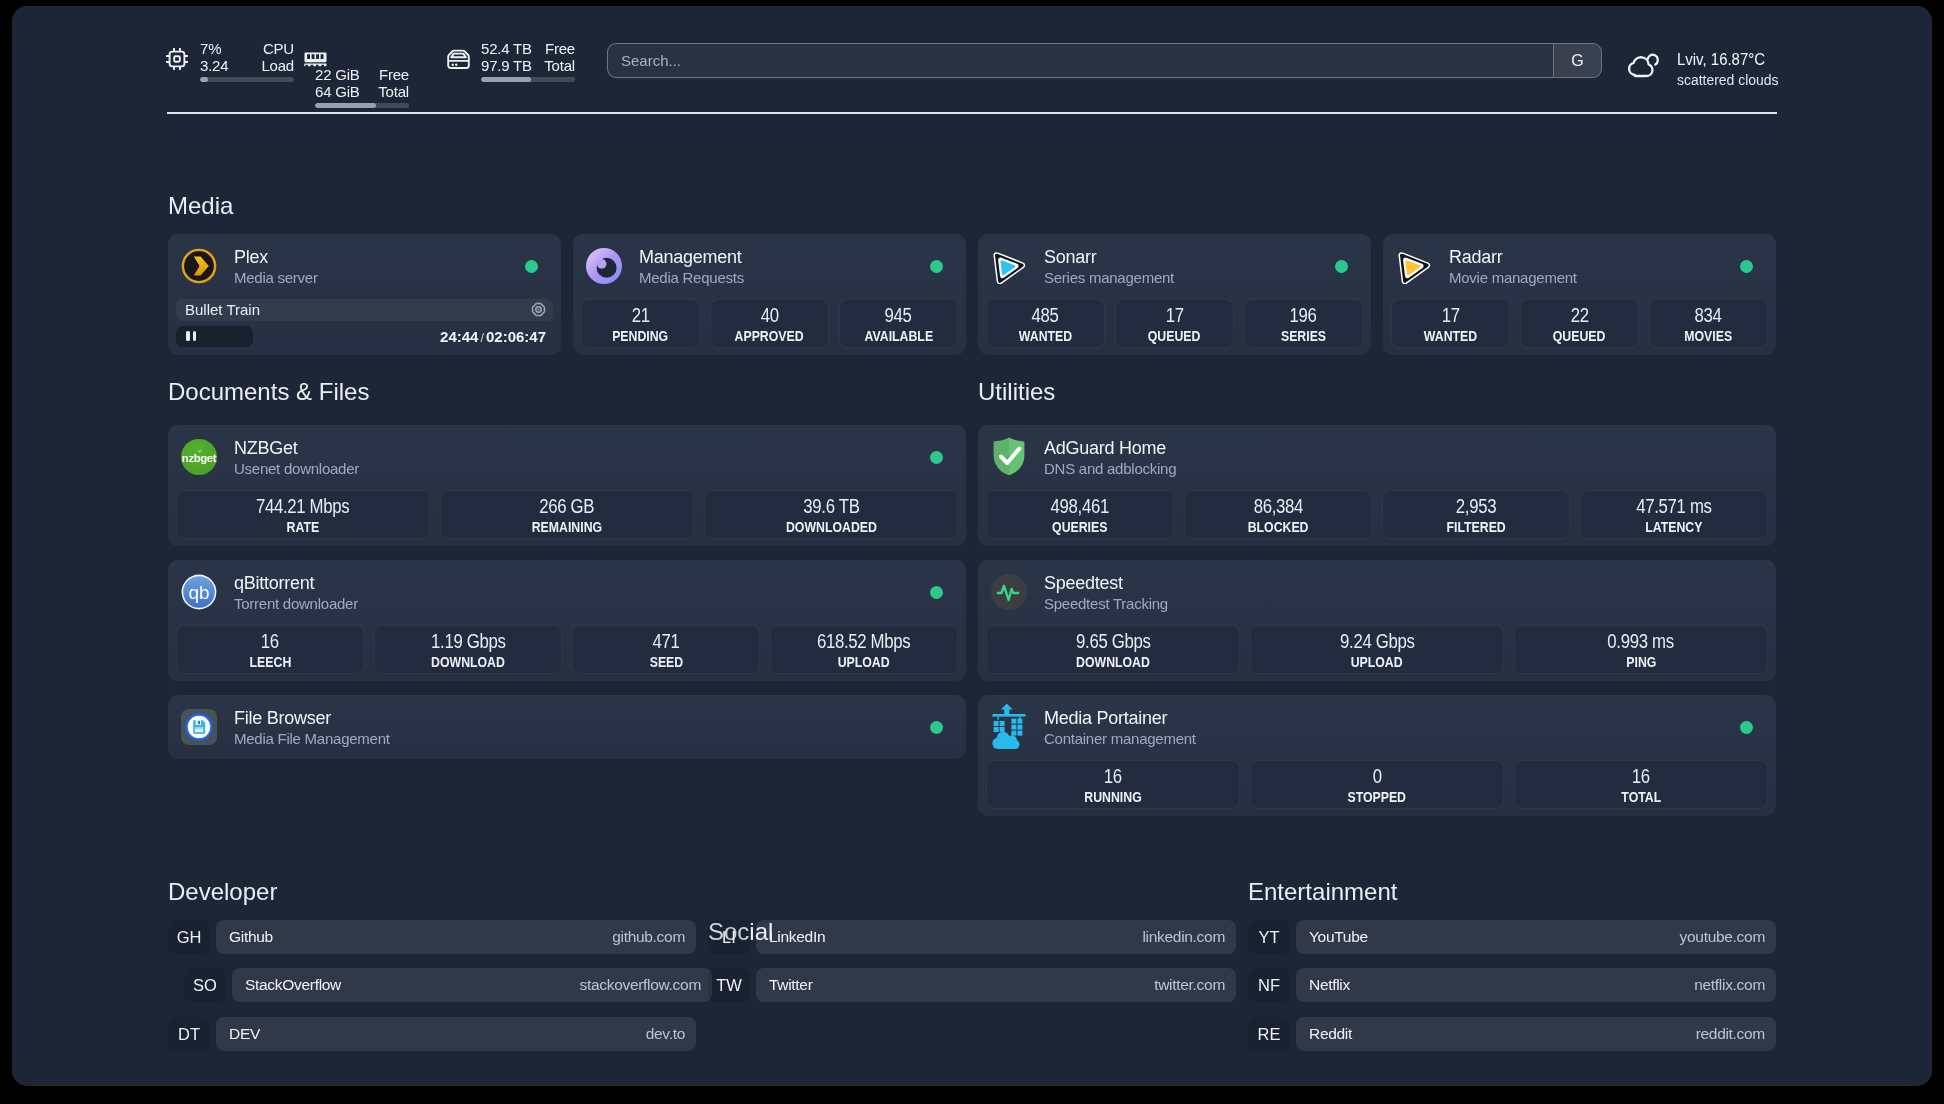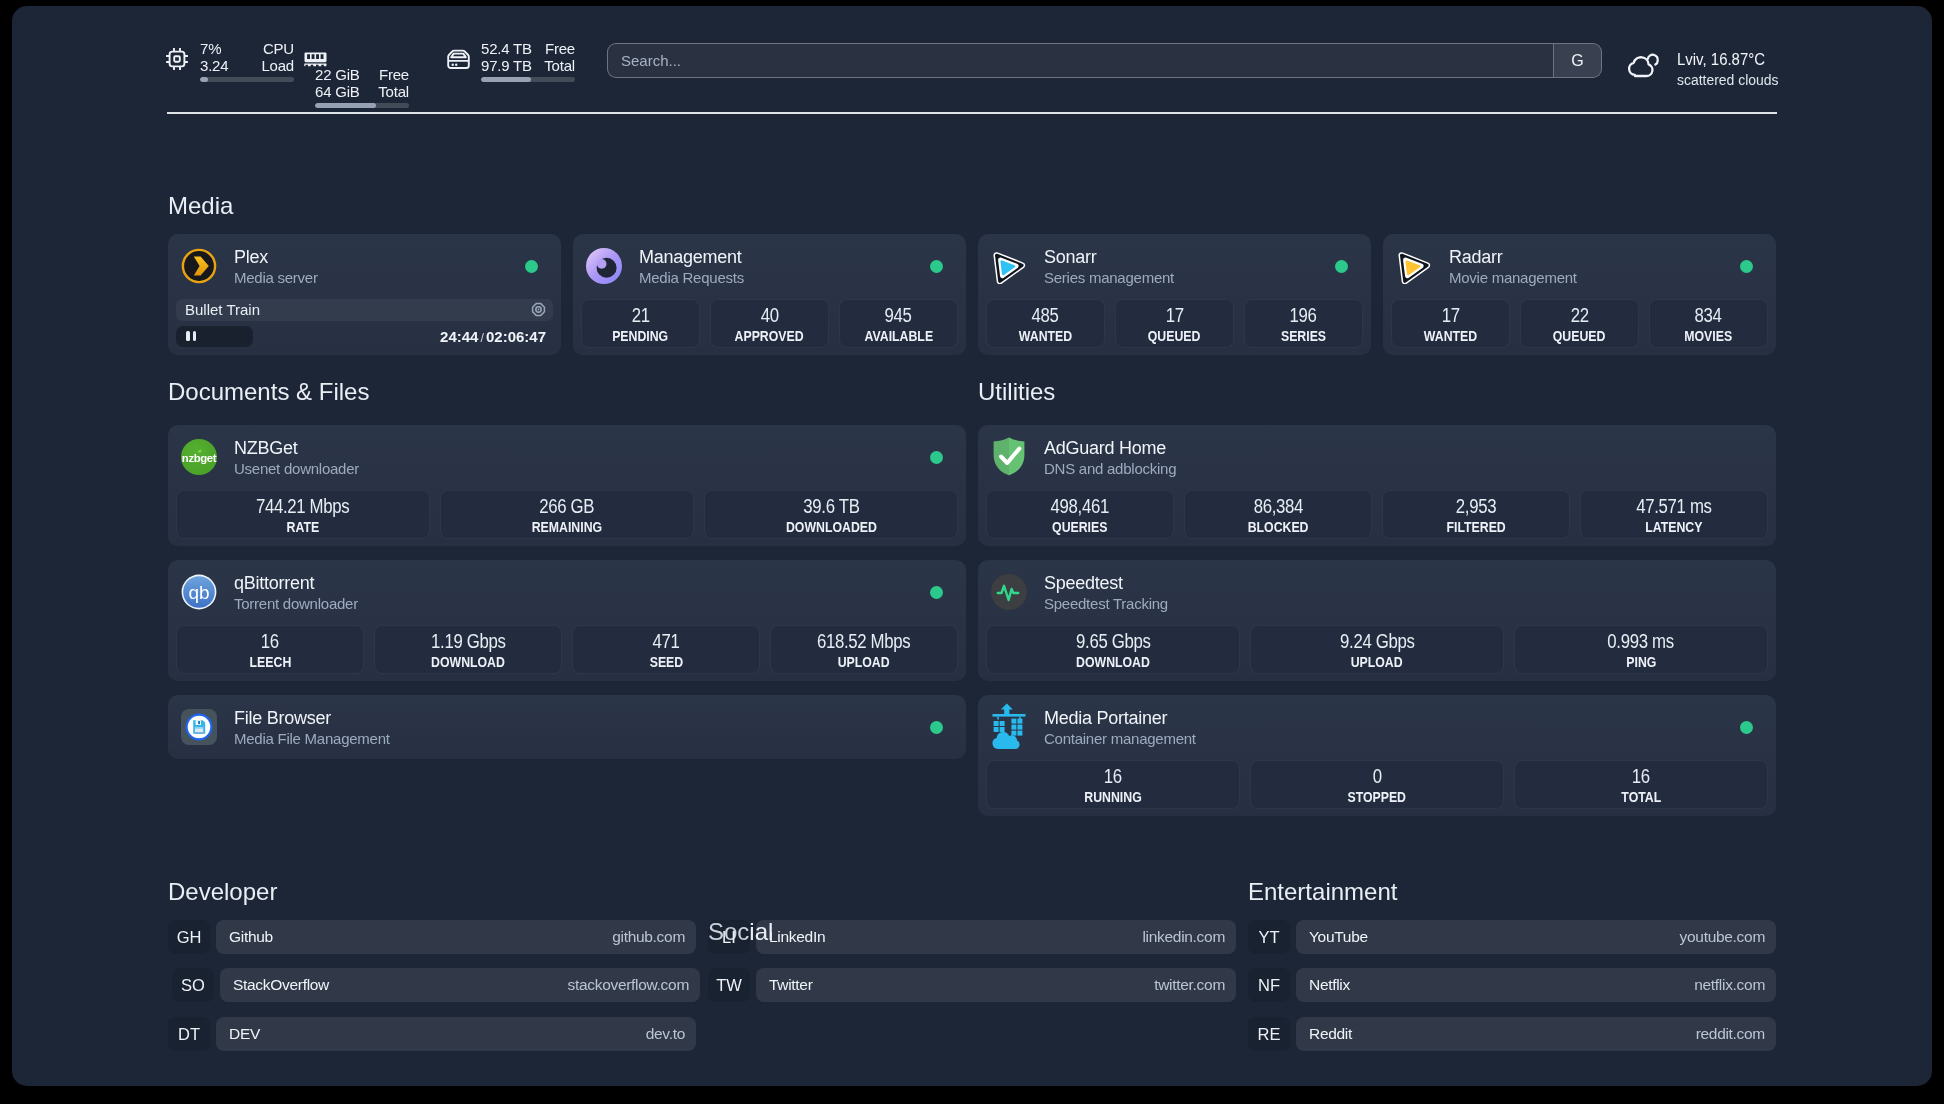--- a/index.html
+++ b/index.html
@@ -501,21 +501,21 @@
             <div class="v">16</div>
             <div class="l">TOTAL</div>
           </div>
   </div>
 </div>
 
 <div class="bm" style="left:0px; top:914px;">
         <div class="ab">GH</div>
         <div class="nm">Github<span class="url">github.com</span></div>
       </div>
-<div class="bm" style="left:4px; top:962px;">
+<div class="bm" style="left:16px; top:962px;">
         <div class="ab">SO</div>
         <div class="nm">StackOverflow<span class="url">stackoverflow.com</span></div>
       </div>
 <div class="bm" style="left:0px; top:1011px;">
         <div class="ab">DT</div>
         <div class="nm">DEV<span class="url">dev.to</span></div>
       </div>
 
 <div class="bm" style="left:540px; top:914px;">
         <div class="ab">LI</div>

